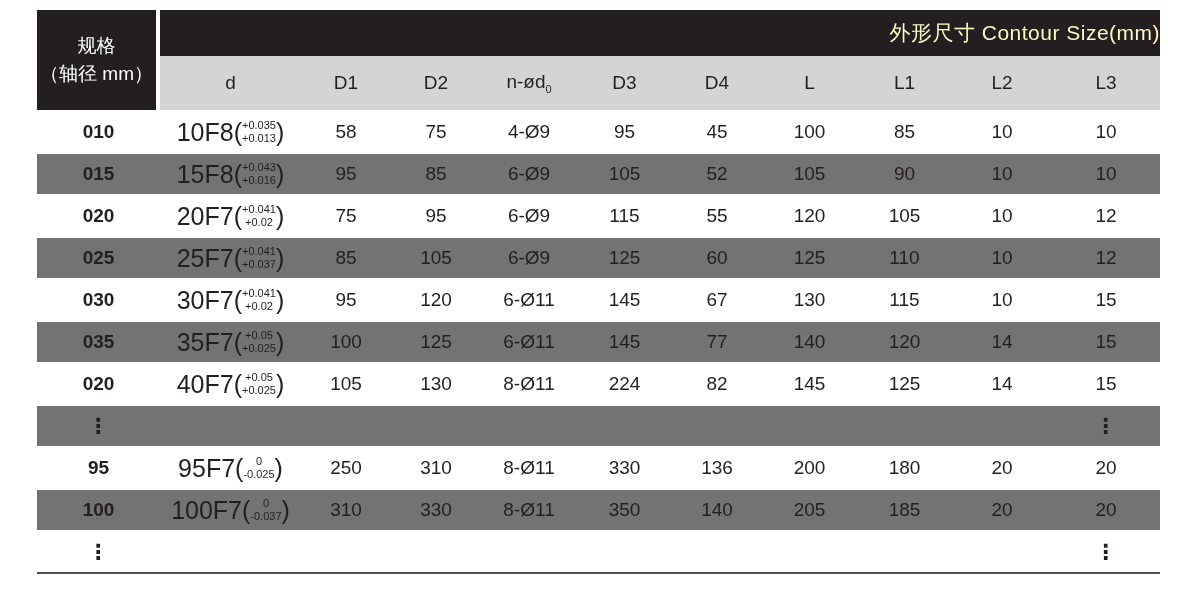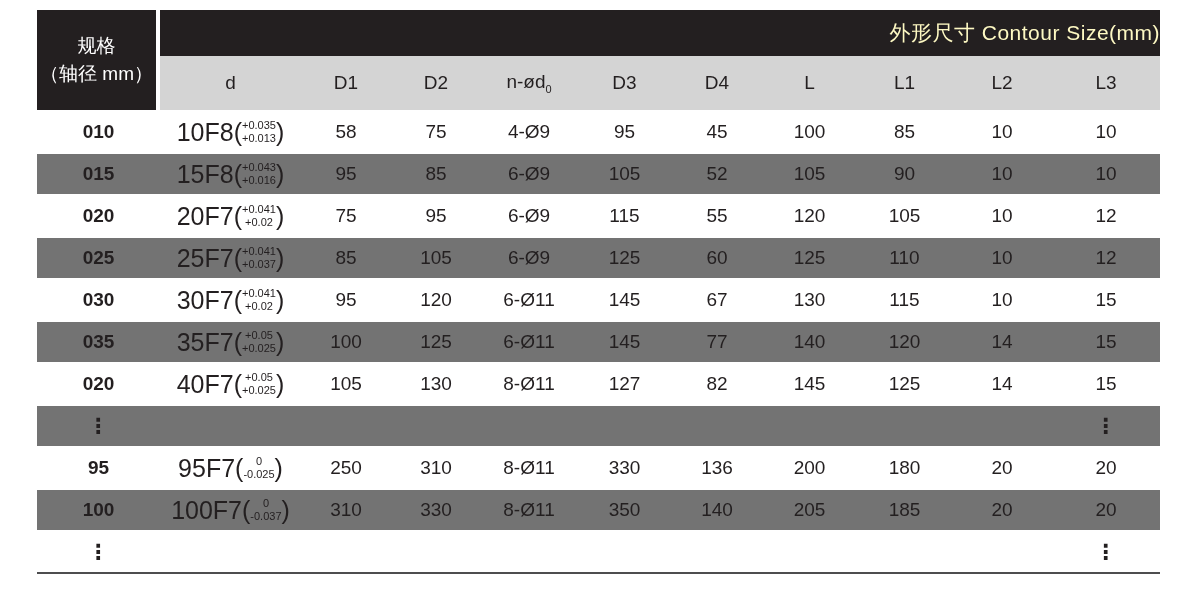--- a/index.html
+++ b/index.html
@@ -192,21 +192,21 @@
               <span class="paren">(</span>
               <span class="tol">
                 <span>+0.05</span>
                 <span>+0.025</span>
               </span>
               <span class="paren">)</span>
             </span></td>
           <td class="val-cell">105</td>
           <td class="val-cell">130</td>
           <td class="val-cell">8-Ø11</td>
-          <td class="val-cell">127</td>
+          <td class="val-cell">224</td>
           <td class="val-cell">82</td>
           <td class="val-cell">145</td>
           <td class="val-cell">125</td>
           <td class="val-cell">14</td>
           <td class="val-cell">15</td>
         </tr>
         <tr class="stripe">
           <td class="spec-cell ellipsis">⋮</td>
           <td colspan="9"></td>
           <td class="ellipsis">⋮</td>

